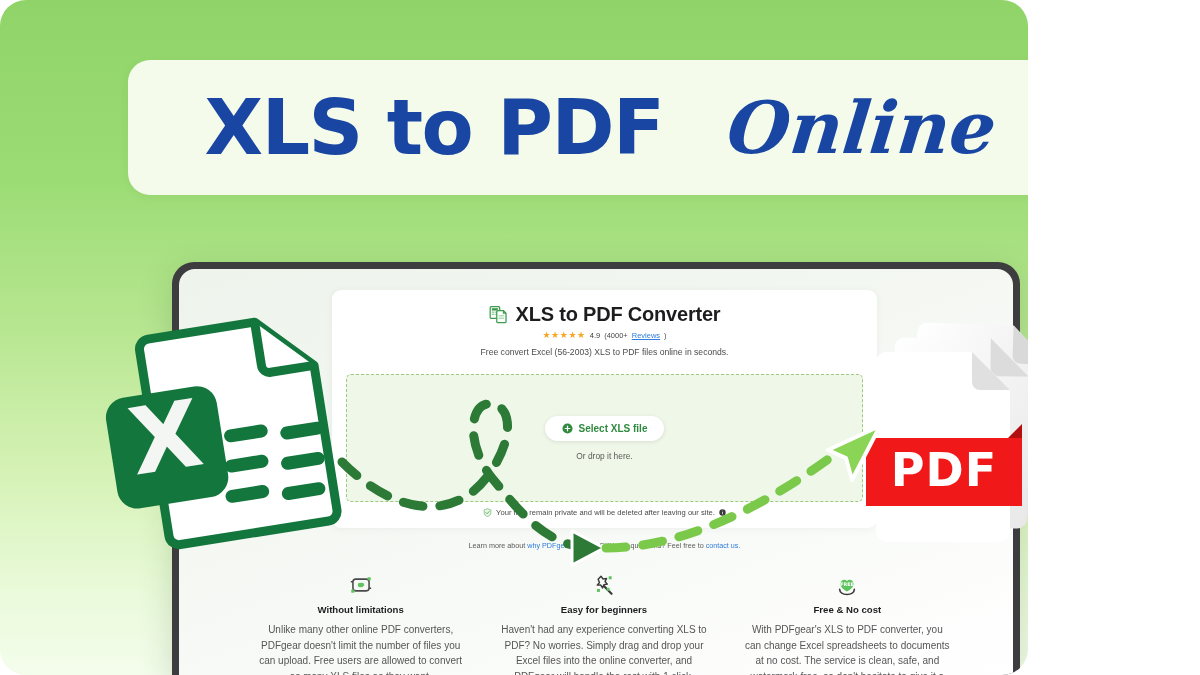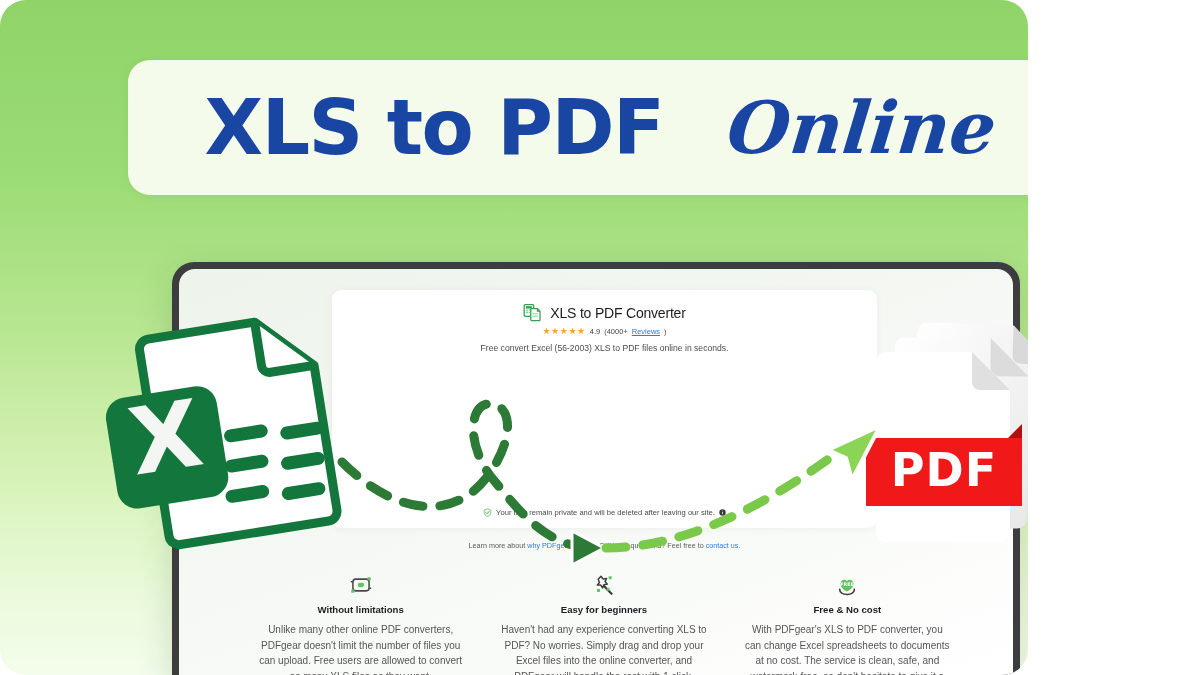--- a/index.html
+++ b/index.html
@@ -77,21 +77,21 @@
     width: 545px; height: 238px;
     background: #ffffff;
     border-radius: 9px;
     box-shadow: 0 1px 8px rgba(0,0,0,.05);
     padding-top: 13px;
   }
   #card-title-row {
     display: flex; align-items: center; justify-content: center; gap: 8px;
   }
   #card-title {
-    font-size: 14px; font-weight: 400; color: #1d1d1f;
+    font-size: 20px; font-weight: 700; color: #1d1d1f;
     letter-spacing: -.2px;
   }
   .doc-convert-icon { width: 19px; height: 19px; display:block; }
 
   #rating-row {
     display: flex; align-items: center; justify-content: center;
     gap: 4px; margin-top: 4px;
     font-size: 7.5px; color: #4a4a4a;
   }
   #stars { color: #f5a623; font-size: 9px; letter-spacing: .6px; }
@@ -223,20 +223,33 @@
         <div id="rating-row">
           <span id="stars">★★★★★</span>
           <span id="rating-value">4.9</span>
           <span id="rating-count">(4000+ </span>
             <a id="reviews-link" href="#">Reviews</a>
             <span>)</span>
         </div>
 
         <div id="card-sub">Free convert Excel (56-2003) XLS to PDF files online in seconds.</div>
 
+        <div id="dropzone">
+          <button id="select-file-btn">
+            <span>
+              <svg id="plus-icon" viewBox="0 0 24 24">
+                <circle cx="12" cy="12" r="11" fill="#2f8a3e"></circle>
+                <rect x="10.7" y="5.6" width="2.6" height="12.8" rx="1.3" fill="#fff"></rect>
+                <rect x="5.6" y="10.7" width="12.8" height="2.6" rx="1.3" fill="#fff"></rect>
+              </svg>
+            </span>
+            <span>Select XLS file</span>
+          </button>
+          <div id="drop-hint">Or drop it here.</div>
+        </div>
 
         <div id="privacy-row">
           <span>
             <svg id="shield-icon" viewBox="0 0 24 24">
               <path d="M12 1.8 21 5v7.2c0 5.4-3.9 9.1-9 10.9-5.1-1.8-9-5.5-9-10.9V5z" fill="#e8f6e4" stroke="#5fae6b" stroke-width="1.7"></path>
               <path d="M7.6 12.2l3.1 3.1 5.8-6" fill="none" stroke="#3f9b4f" stroke-width="2.1" stroke-linecap="round" stroke-linejoin="round"></path>
             </svg>
           </span>
           <span>Your files remain private and will be deleted after leaving our site.</span>
           <span>

